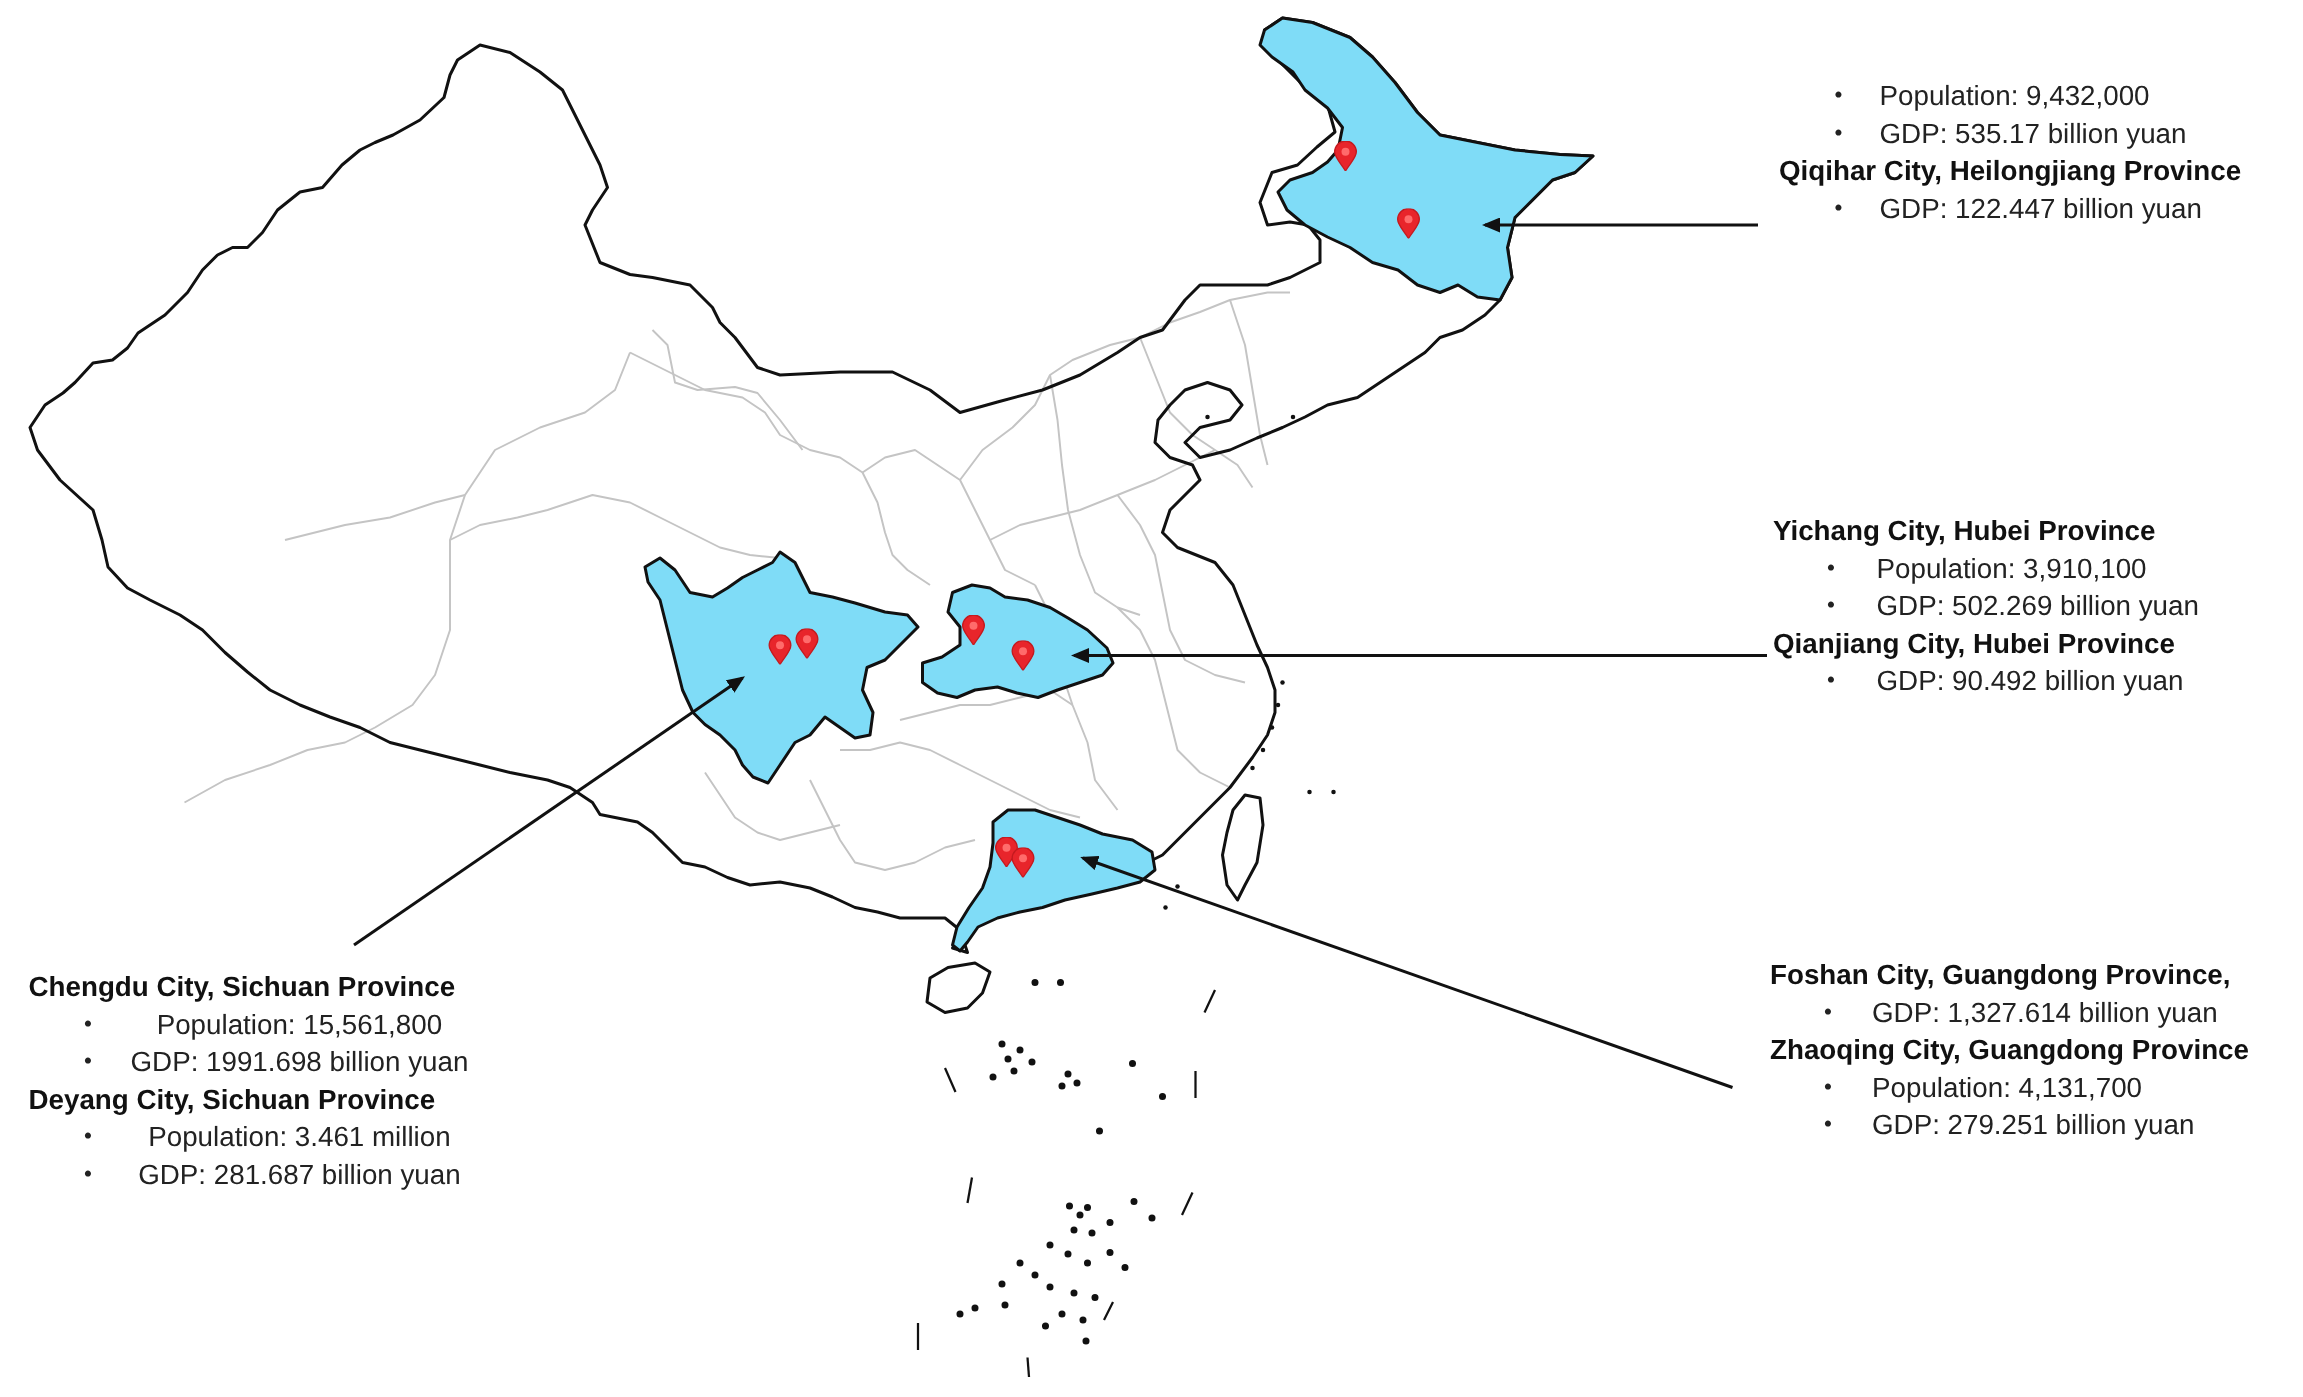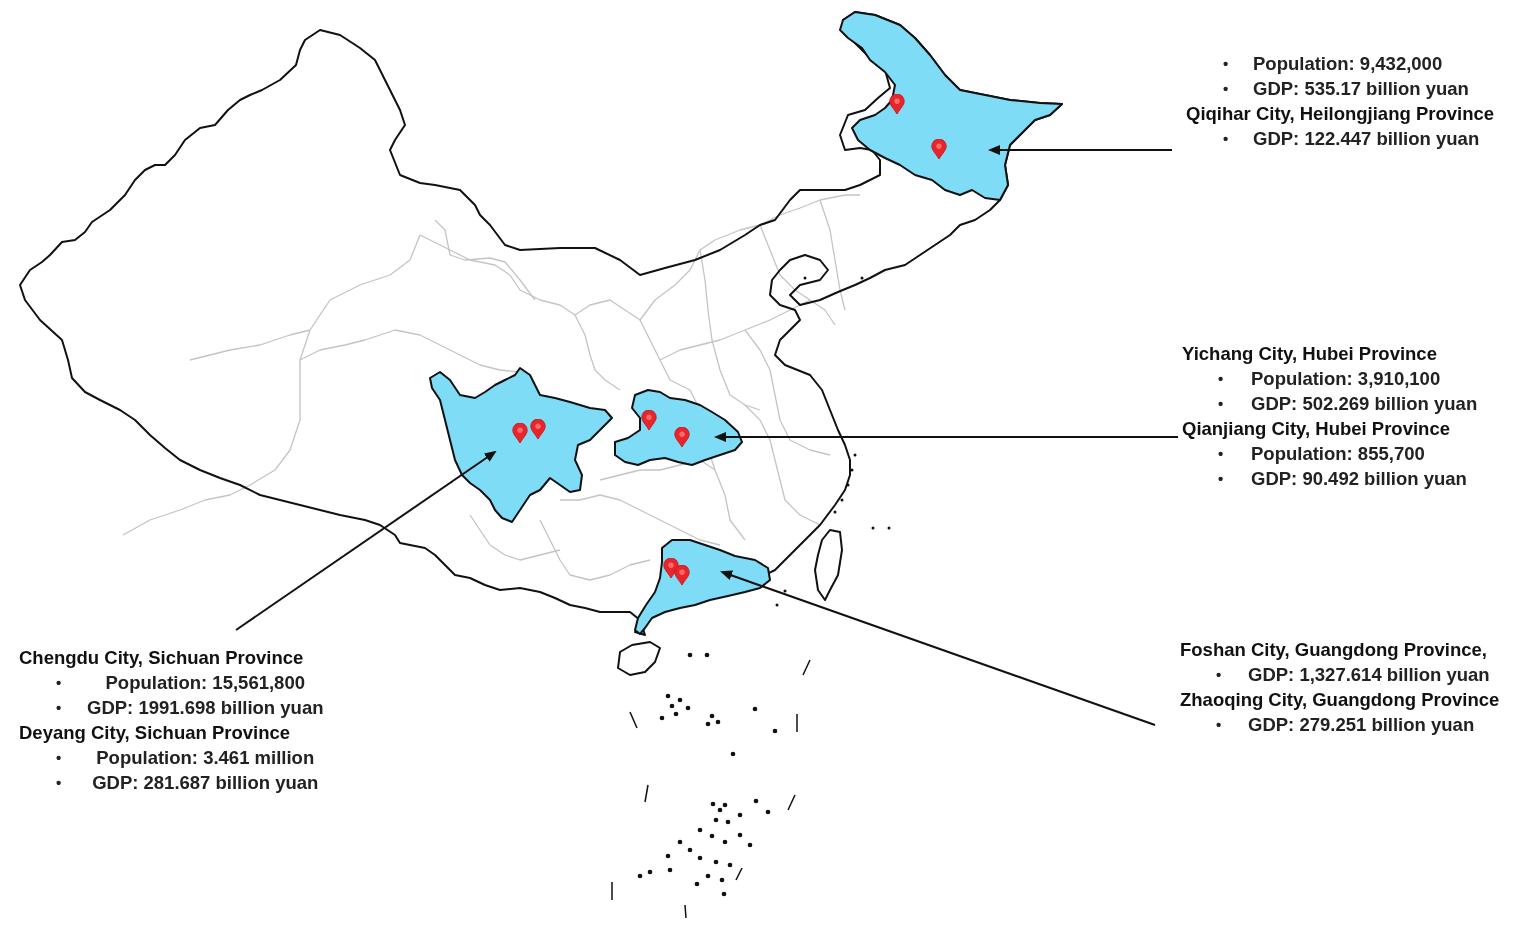--- a/index.html
+++ b/index.html
@@ -2,21 +2,21 @@
 <html><head>
 <meta charset="utf-8">
 <style>
   html, body { margin: 0; padding: 0; background: #ffffff; }
   body { width: 1535px; height: 931px; position: relative; overflow: hidden;
          font-family: "Liberation Sans", "DejaVu Sans", sans-serif; color: #111; }
   #map { position: absolute; left: 0; top: 0; width: 1535px; height: 931px; }
   .annot { position: absolute; }
   .city-title { font-weight: bold; font-size: 18.5px; line-height: 25px; white-space: nowrap; color: #111; }
   .bullets { list-style: none; margin: 0; padding: 0; }
-  .bullets li { position: relative; font-size: 18.5px; line-height: 25px; white-space: nowrap; color: #222; font-weight: bold; }
+  .bullets li { position: relative; font-size: 18.5px; line-height: 25px; white-space: nowrap; color: #222; }
   .bullets li::before { content: "\2022"; position: absolute; font-size: 15px; }
   #annot-heilongjiang { left: 1186px; top: 51px; }
   #annot-heilongjiang .bullets li { padding-left: 67px; }
   #annot-heilongjiang .bullets li::before { left: 37px; }
   #annot-hubei { left: 1182px; top: 341px; }
   #annot-hubei .bullets li { padding-left: 69px; }
   #annot-hubei .bullets li::before { left: 36px; }
   #annot-guangdong { left: 1180px; top: 637px; }
   #annot-guangdong .bullets li { padding-left: 68px; }
   #annot-guangdong .bullets li::before { left: 36px; }
@@ -170,32 +170,32 @@
 </div>
 
 <div class="annot" id="annot-hubei">
   <div class="city-title">Yichang City, Hubei Province</div>
   <ul class="bullets">
     <li>Population: 3,910,100</li>
     <li>GDP: 502.269 billion yuan</li>
   </ul>
   <div class="city-title">Qianjiang City, Hubei Province</div>
   <ul class="bullets">
-    <li>Population: 855,700</li>
     <li>GDP: 90.492 billion yuan</li>
   </ul>
 </div>
 
 <div class="annot" id="annot-guangdong">
   <div class="city-title">Foshan City, Guangdong Province,</div>
   <ul class="bullets">
     <li>GDP: 1,327.614 billion yuan</li>
   </ul>
   <div class="city-title">Zhaoqing City, Guangdong Province</div>
   <ul class="bullets">
+    <li>Population: 4,131,700</li>
     <li>GDP: 279.251 billion yuan</li>
   </ul>
 </div>
 
 <div class="annot" id="annot-sichuan">
   <div class="city-title">Chengdu City, Sichuan Province</div>
   <ul class="bullets">
     <li>Population: 15,561,800</li>
     <li>GDP: 1991.698 billion yuan</li>
   </ul>

